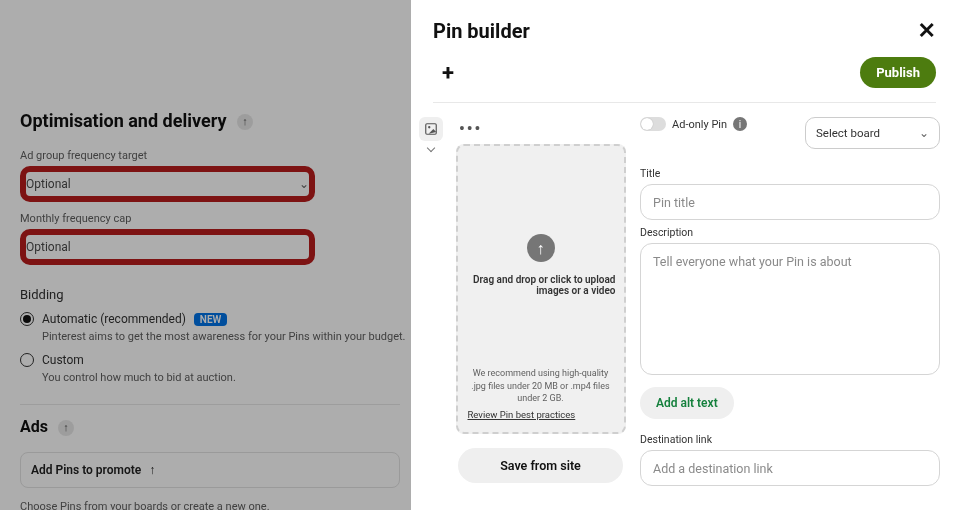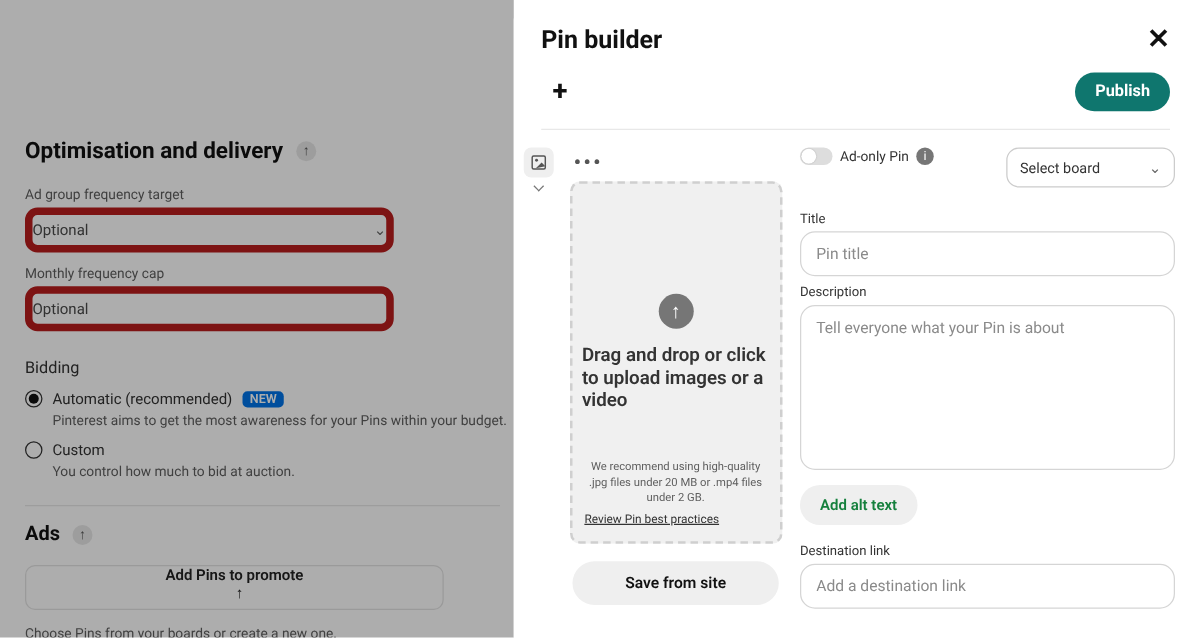--- a/index.html
+++ b/index.html
@@ -13,48 +13,48 @@
   .select-field { width:295px; height:36px; border:6px solid #b91c1c; border-radius:10px; padding:0 0; font-size:12px; color:#4a4a4a; display:flex; align-items:center; justify-content:space-between; }
   .chev { font-size:12px; color:#666; }
   .sub-head { font-size:13px; color:#333; margin:22px 0 10px; }
   .radio-row { display:flex; align-items:center; font-size:12px; color:#333; margin:4px 0; }
   .radio { width:14px; height:14px; border:1.5px solid #333; border-radius:50%; margin-right:8px; display:inline-flex; align-items:center; justify-content:center; }
   .radio.selected::after { content:""; width:8px; height:8px; border-radius:50%; background:#111; }
   .badge { background:#0074e8; color:#fff; font-size:10px; padding:1px 6px; border-radius:4px; margin-left:8px; font-weight:600; }
   .radio-help { font-size:11px; color:#5f5f5f; margin:2px 0 10px 22px; }
   .hr { border:none; border-top:1px solid #e8e8e8; margin:20px 0 12px 0; width:380px; }
   .section-sub { font-size:16px; font-weight:700; color:#111; margin:8px 0 16px; }
-  .ads-row { width:335px; height:36px; border:1px solid #e3e3e3; border-radius:8px; display:flex; align-items:center; padding:0 10px; font-size:12px; font-weight:600; color:#222;flex-direction:column; }
+  .ads-row { width:380px; height:36px; border:1px solid #e3e3e3; border-radius:8px; display:flex; align-items:center; padding:0 10px; font-size:12px; font-weight:600; color:#222; }
   .ads-help { font-size:11px; color:#5f5f5f; margin-top:12px; }
 
   .overlay-dim { position:absolute; left:0; top:0; width:411px; height:510px; background:rgba(0,0,0,0.32); }
 
   .panel { position:absolute; top:0; right:0; width:547px; height:510px; background:#fff; border-top-left-radius:16px; }
   .panel-header { display:flex; align-items:center; justify-content:space-between; padding:18px 22px 4px 22px; }
   .panel-title { font-size:20px; font-weight:700; color:#111; }
   .close-x { font-size:22px; font-weight:700; color:#111; cursor:pointer; }
 
   .panel-toolbar { display:flex; align-items:center; justify-content:space-between; padding:10px 22px 14px 22px; }
   .plus-btn { width:30px; height:30px; border-radius:50%; display:flex; align-items:center; justify-content:center; font-size:22px; font-weight:700; color:#111; cursor:pointer; }
-  .publish-btn { background:#0f766e; color:#fff; font-size:13px; font-weight:700; border:none; border-radius:18px; padding:8px 16px; cursor:pointer; }
+  .publish-btn { background:#4d7c0f; color:#fff; font-size:13px; font-weight:700; border:none; border-radius:18px; padding:8px 16px; cursor:pointer; }
 
   .panel-divider { height:1px; background:#e8e8e8; margin:0 22px; }
 
   .panel-body { display:flex; padding:14px 18px 0 10px; gap:12px; height:calc(510px - 120px); }
   .left-rail { width:20px; display:flex; flex-direction:column; align-items:center; }
   .rail-icon { width:24px; height:24px; border-radius:6px; display:flex; align-items:center; justify-content:center; font-size:13px; }
   .rail-icon.active { background:#efefef; }
   .rail-chev { width:6px; height:6px; border-right:1.5px solid #777; border-bottom:1.5px solid #777; transform:rotate(45deg); margin-top:4px; }
 
   .upload-col { width:175px; display:flex; flex-direction:column; align-items:center; }
   .dots-btn { align-self:flex-start; color:#555; font-size:16px; font-weight:700; letter-spacing:2px; margin:2px 0 6px 6px; cursor:pointer; }
   .dropzone { width:170px; height:290px; border:2px dashed #cfcfcf; border-radius:8px; background:#f0f0f0; display:flex; flex-direction:column; align-items:center; justify-content:space-between; padding:18px 10px 12px; }
   .dz-center { display:flex; flex-direction:column; align-items:center; gap:12px; margin-top:70px; }
   .dz-circle { width:28px; height:28px; border-radius:50%; background:#767676; color:#fff; display:flex; align-items:center; justify-content:center; font-size:16px; font-weight:700; }
-  .dz-text { font-size:15px; color:#333; text-align:left; font-weight:600; width:150px; }
+  .dz-text { font-size:10px; color:#333; text-align:right; font-weight:600; width:150px; }
   .dz-bottom { font-size:9px; color:#5f5f5f; text-align:center; line-height:1.4; }
   .dz-link { font-size:9.5px; color:#333; text-decoration:underline; margin-top:4px; display:block; cursor:pointer; }
   .save-site-btn { width:165px; margin-top:14px; background:#efefef; border:none; border-radius:20px; padding:10px 0; font-size:12.5px; font-weight:600; color:#111; cursor:pointer; }
 
   .form-col { flex:1; display:flex; flex-direction:column; }
   .row-top { display:flex; align-items:flex-start; justify-content:space-between; margin-bottom:12px; }
   .toggle-wrap { display:flex; align-items:center; gap:6px; font-size:11px; color:#333; }
   .toggle { width:26px; height:14px; border-radius:8px; background:#ddd; position:relative; cursor:pointer; }
   .toggle::after { content:""; position:absolute; width:12px; height:12px; border-radius:50%; background:#fff; top:1px; left:1px; box-shadow:0 0 1px rgba(0,0,0,0.3); }
   .info-dot { width:14px; height:14px; border-radius:50%; background:#767676; color:#fff; font-size:10px; display:flex; align-items:center; justify-content:center; }

